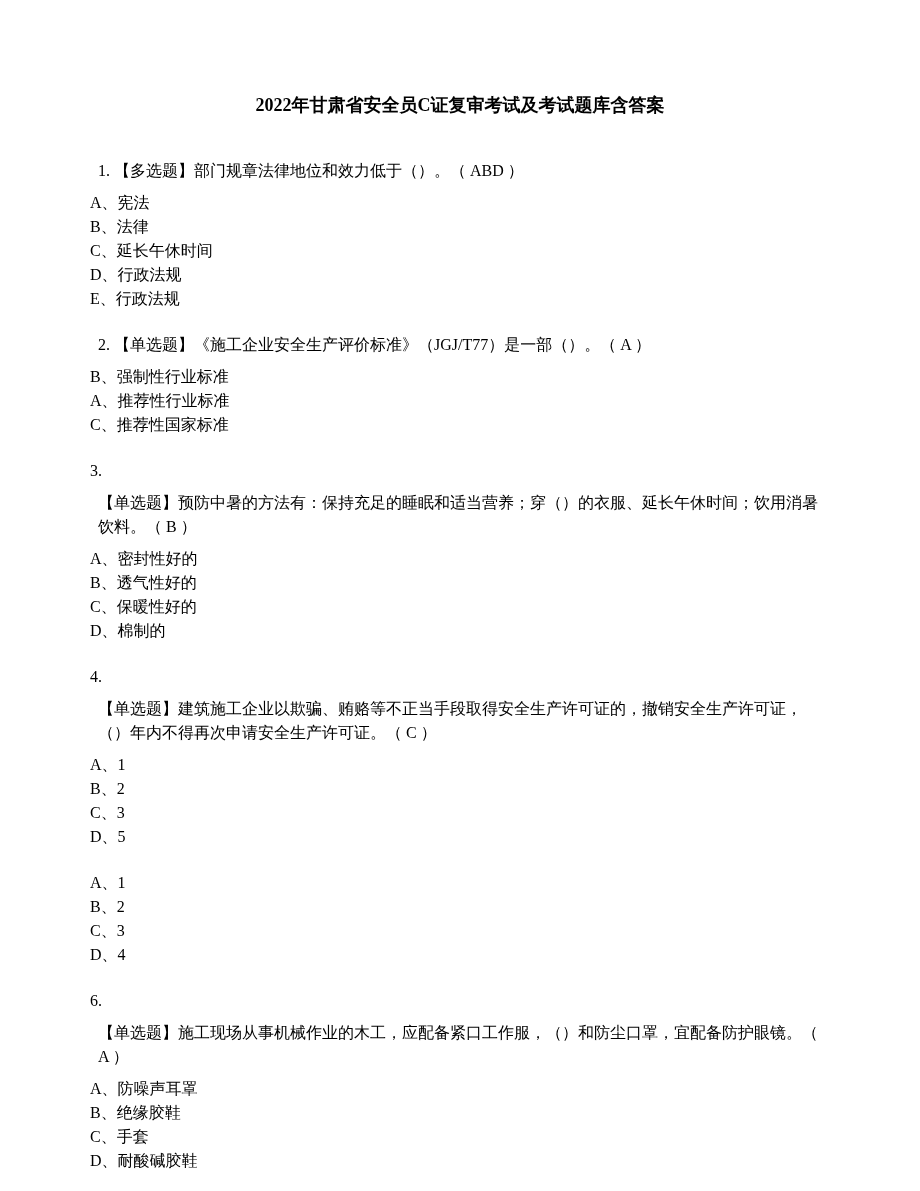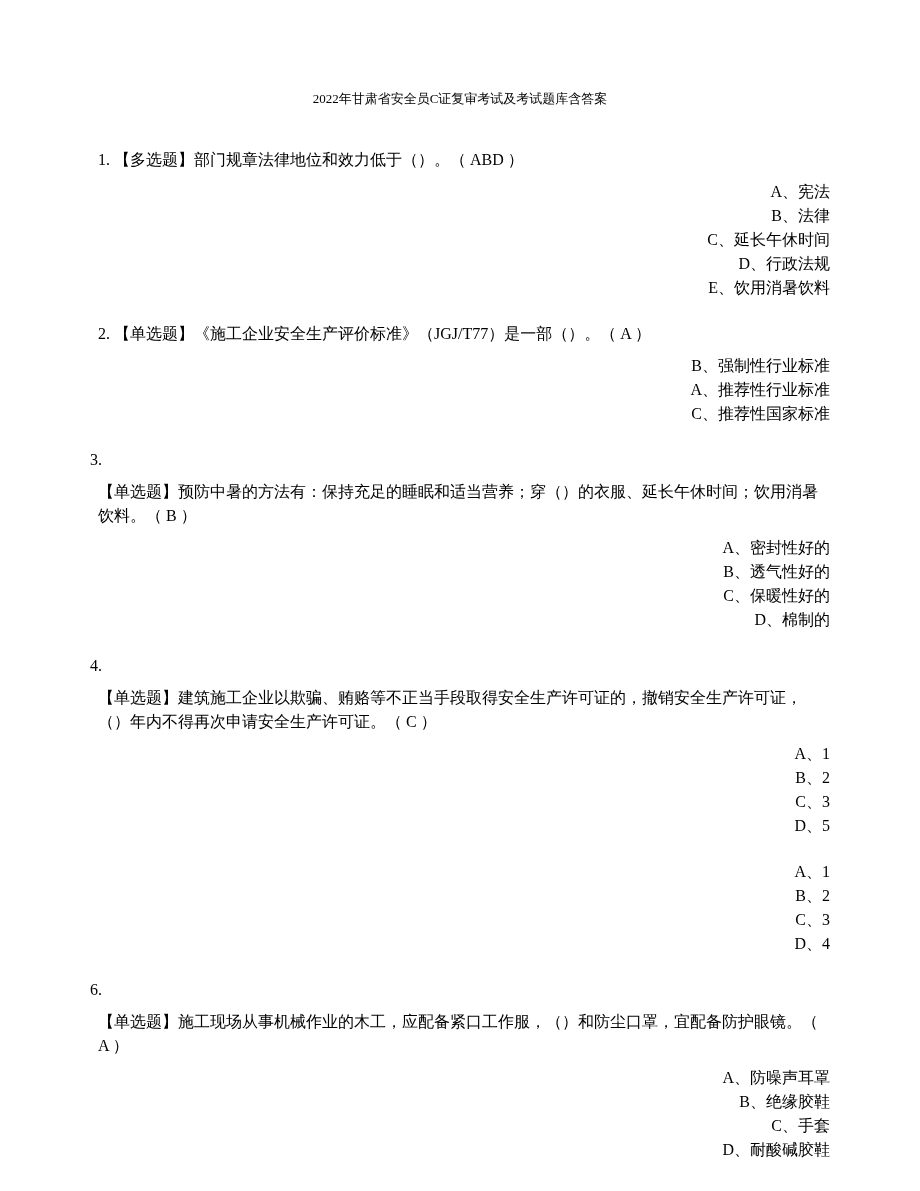--- a/index.html
+++ b/index.html
@@ -8,50 +8,49 @@
       line-height: 1.5;
       color: #000;
       background: #fff;
       margin: 0;
       padding: 80px 90px 60px 90px;
       width: 920px;
       box-sizing: border-box;
     }
     .title {
       text-align: center;
-      font-size: 13px;
+      font-size: 18px;
       margin-bottom: 40px;
-      font-weight: normal;
+      font-weight: bold;
     }
     .question {
       margin-bottom: 22px;
     }
     .question-text {
       margin: 8px;
     }
     .question-num-line {
       margin: 0;
     }
     .option {
       margin: 0;
-      text-align: right;
     }
   </style>
 </head>
 <body>
 
 <h1 class="title">2022年甘肃省安全员C证复审考试及考试题库含答案</h1>
 
 <div class="question">
   <p class="question-text"><span>1. </span><span>【多选题】</span><span>部门规章法律地位和效力低于（）。（  ABD  ）</span></p>
   <p class="option">A、宪法</p>
   <p class="option">B、法律</p>
   <p class="option">C、延长午休时间</p>
   <p class="option">D、行政法规</p>
-  <p class="option">E、饮用消暑饮料</p>
+  <p class="option">E、行政法规</p>
 </div>
 
 <div class="question">
   <p class="question-text"><span>2. </span><span>【单选题】</span><span>《施工企业安全生产评价标准》（JGJ/T77）是一部（）。（  A  ）</span></p>
   <p class="option">B、强制性行业标准</p>
   <p class="option">A、推荐性行业标准</p>
   <p class="option">C、推荐性国家标准</p>
 </div>
 
 <div class="question">

